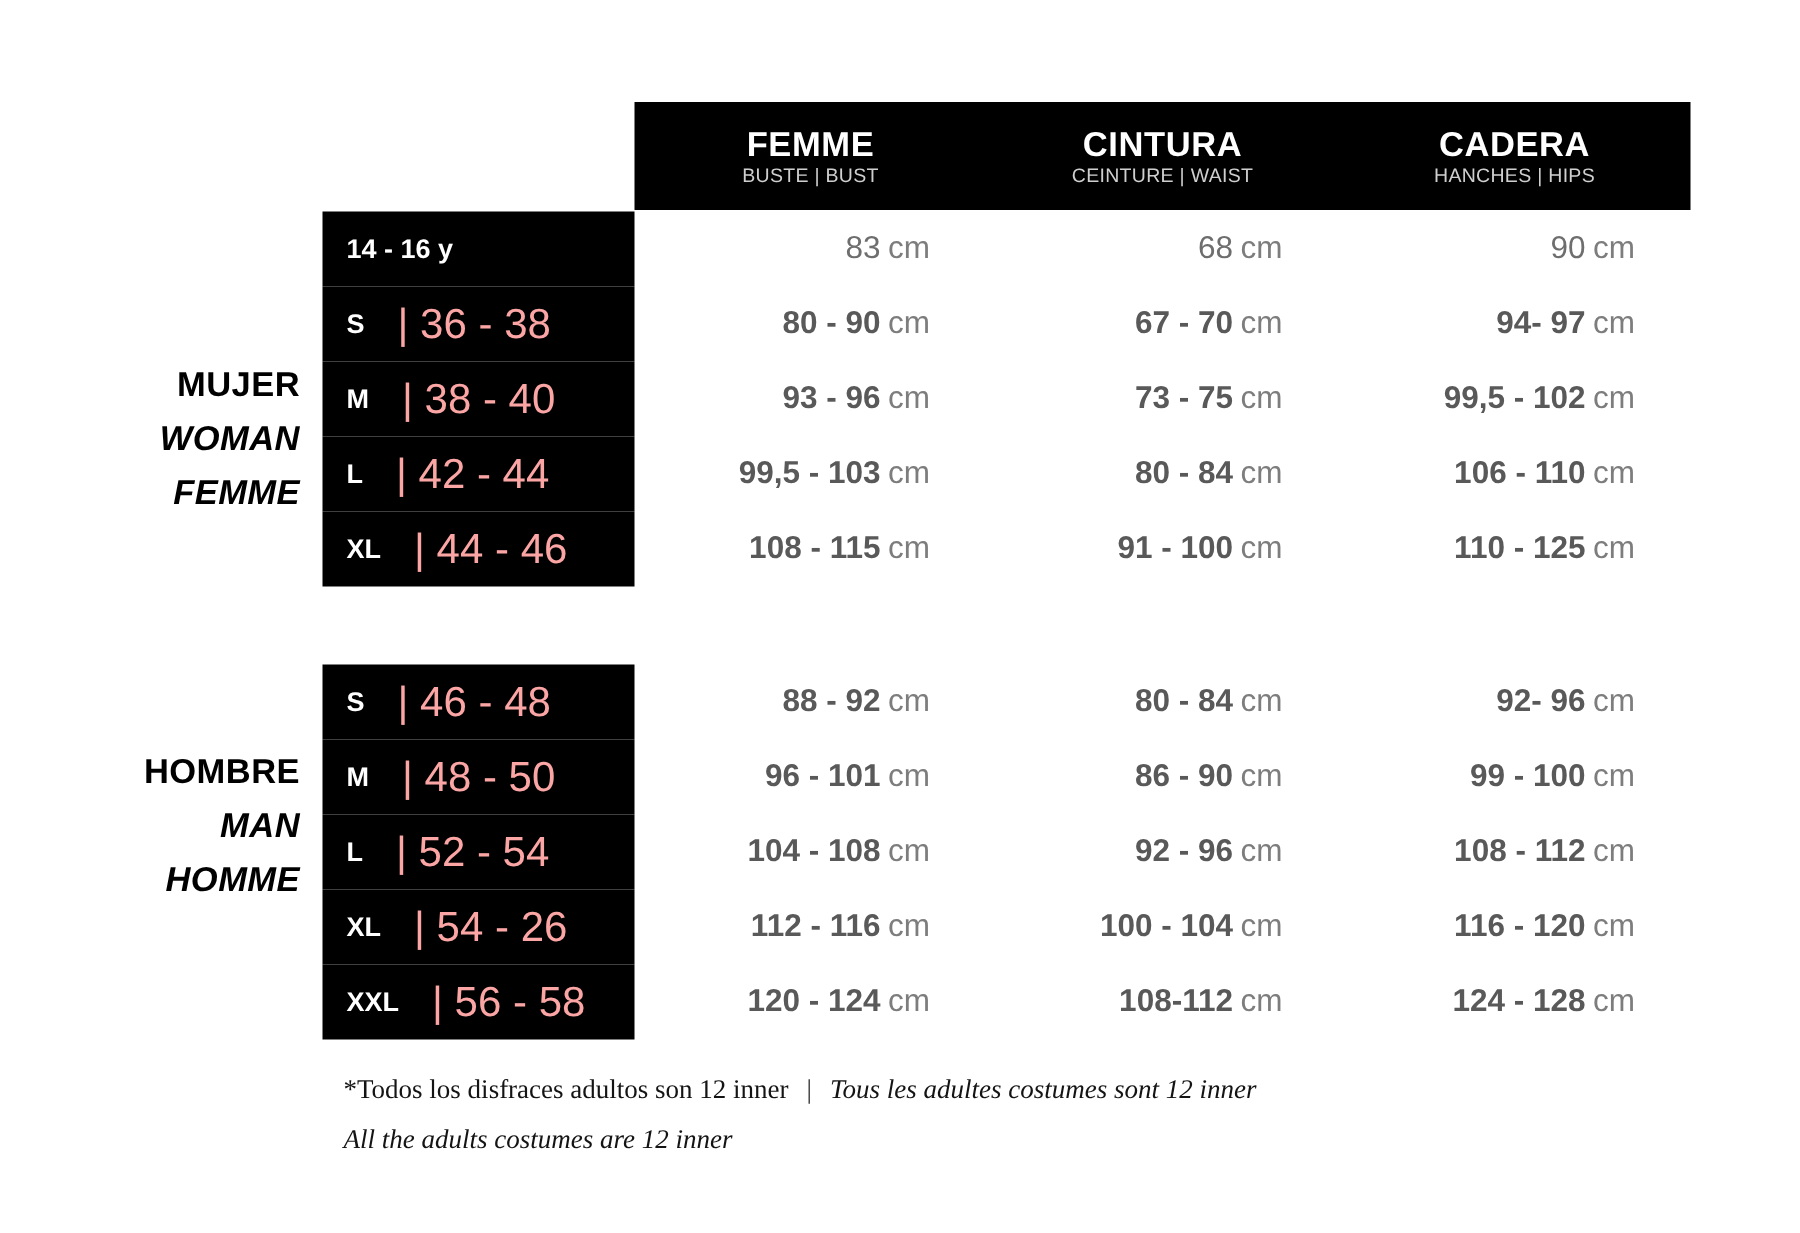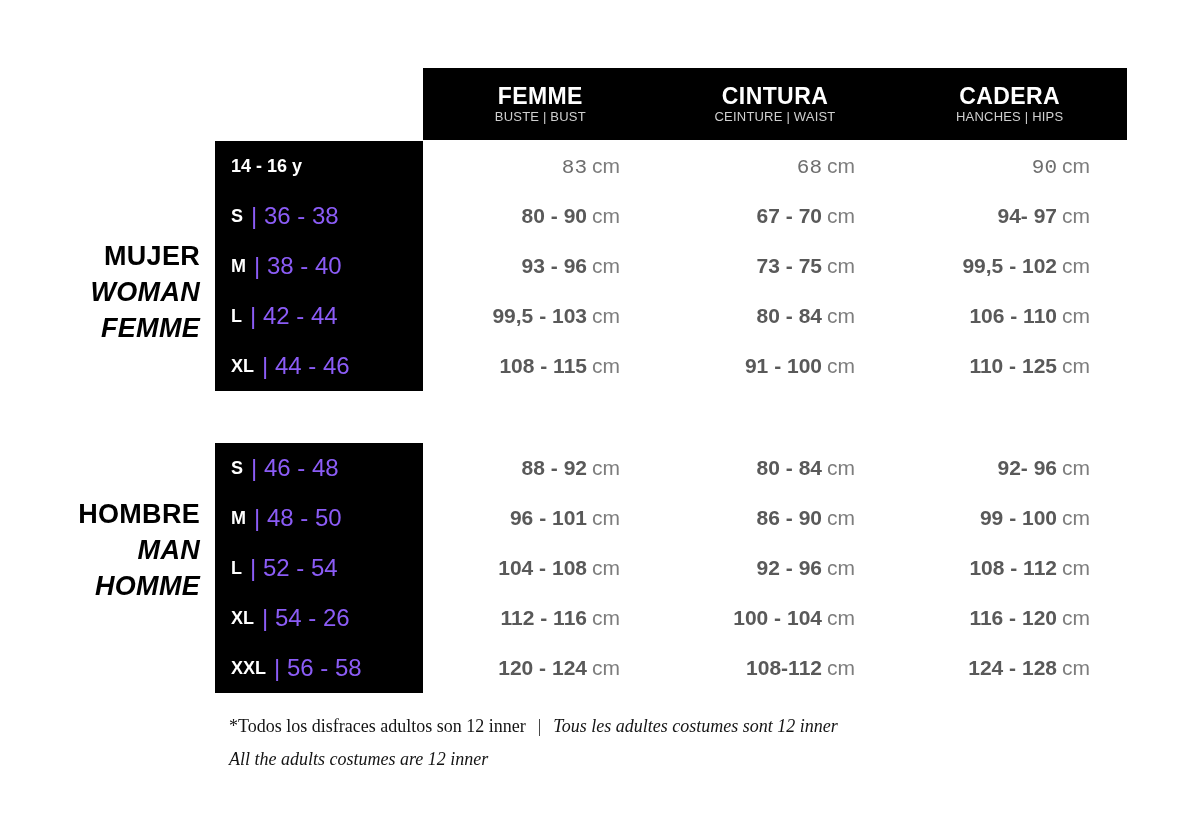--- a/index.html
+++ b/index.html
@@ -50,40 +50,40 @@
   .size-cell {
     width: 208px; height: 50px;
     background: #000000;
     display: flex;
     align-items: center;
     padding-left: 16px;
     box-sizing: border-box;
     white-space: nowrap;
   }
   .size-bold { color: #ffffff; font-weight: bold; font-size: 18px; }
-  .size-rest { color: #8b5cf6; font-size: 24px; margin-left: 8px; font-weight: normal; }
+  .size-rest { color: #fca5a5; font-size: 28px; margin-left: 22px; font-weight: normal; }
   .val {
     text-align: right;
     font-size: 21px;
     white-space: nowrap;
   }
   .val.c1 { width: 197px; }
   .val.c2 { width: 235px; }
   .val.c3 { width: 235px; }
   .num { font-weight: bold; color: #595959; }
   .unit { font-weight: normal; color: #7d7d7d; margin-left: 5px; }
-  .row.regular .num { font-weight: normal; color: #6e6e6e; font-family: Liberation Mono, monospace; }
+  .row.regular .num { font-weight: normal; color: #6e6e6e; }
 
   
   .group-label {
     position: absolute;
     left: 18px; width: 182px;
     text-align: right;
     font-weight: bold;
-    font-size: 27px;
+    font-size: 23px;
     line-height: 36px;
     color: #000000;
     letter-spacing: 0.3px;
   }
   .group-label.women { top: 238px; }
   .group-label.men { top: 496px; }
   .gl-italic { font-style: italic; }
 
   
   .footnote {

